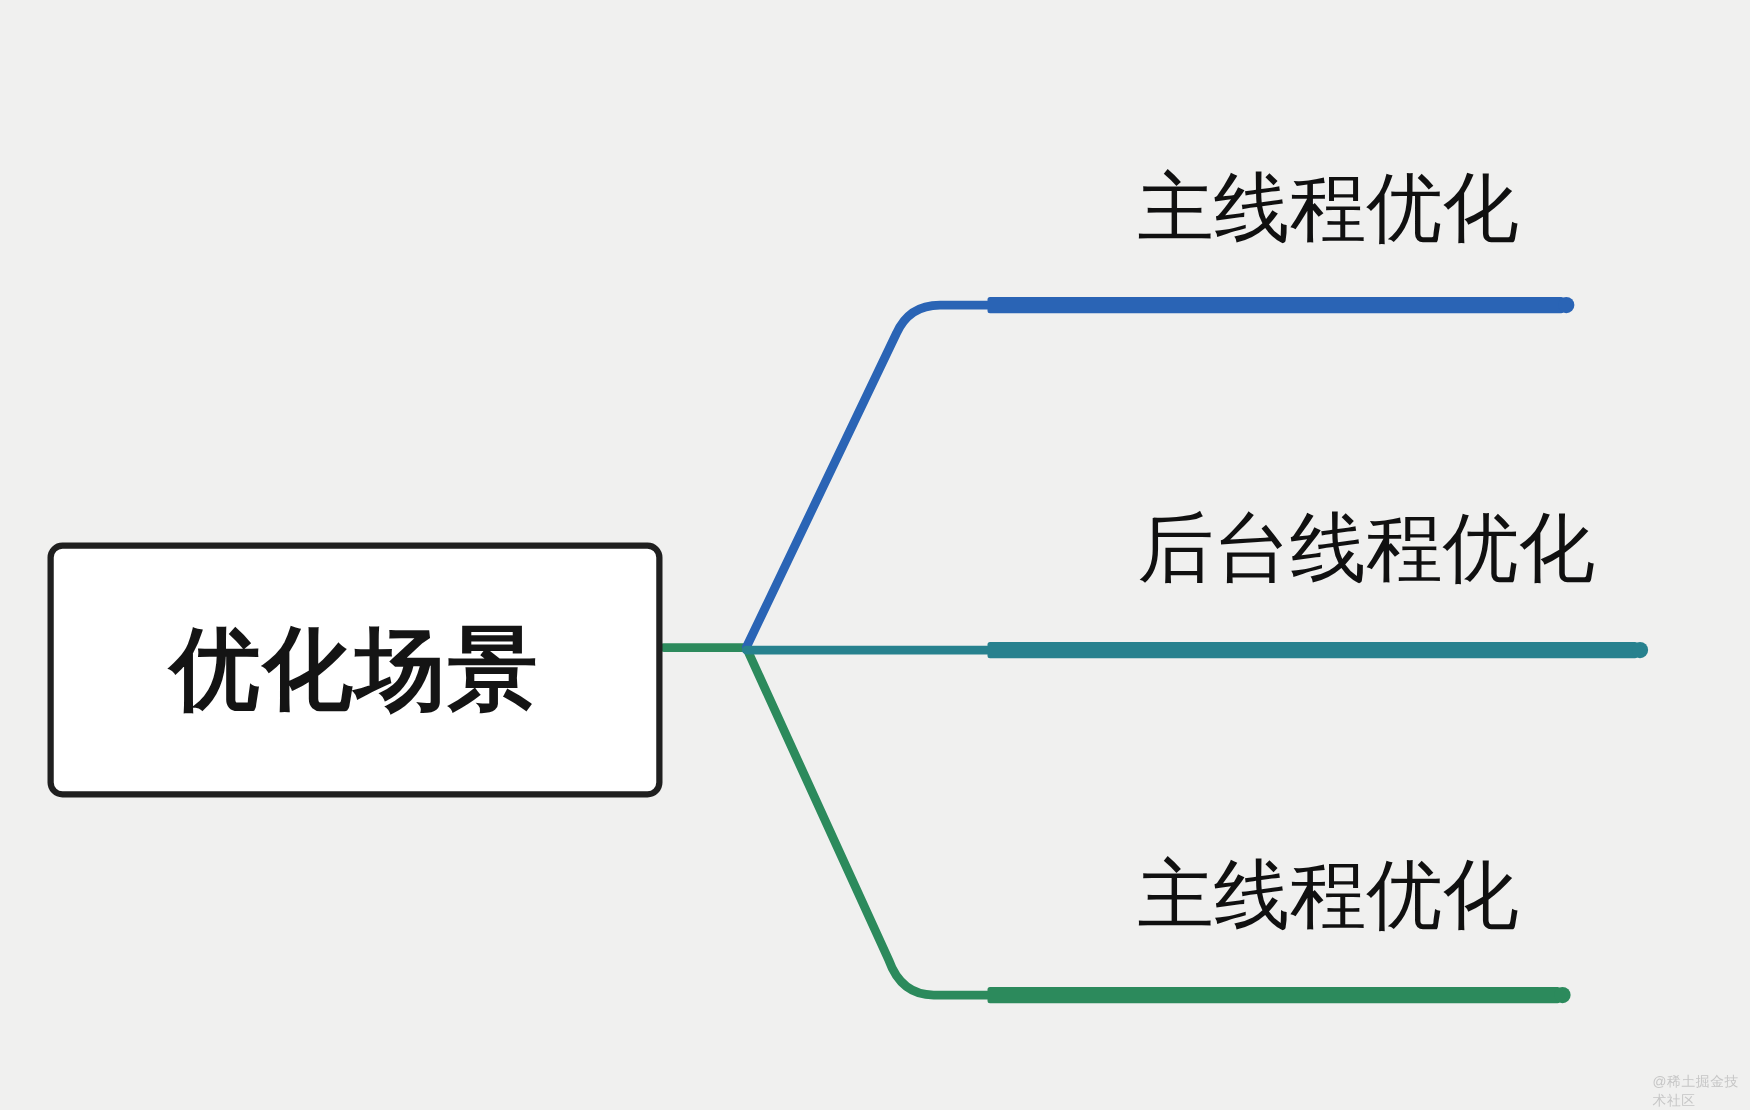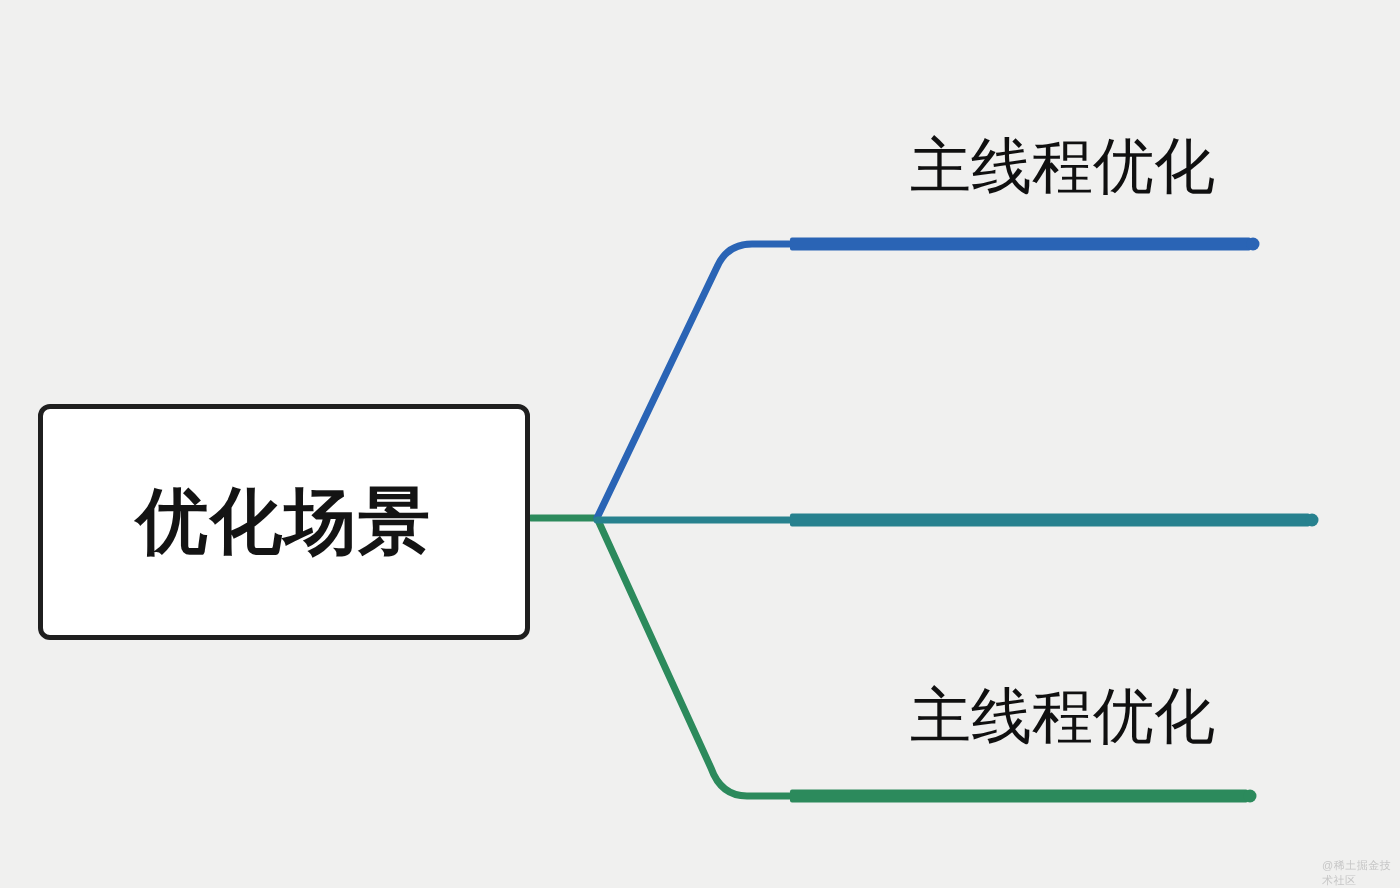--- a/index.html
+++ b/index.html
@@ -17,23 +17,23 @@
     position: absolute;
     left: 0;
     top: 0;
     width: 1400px;
     height: 888px;
     pointer-events: none;
   }
   .root-node {
     position: absolute;
     left: 38px;
-    top: 404px;
+    top: 434px;
     width: 492px;
-    height: 236px;
+    height: 204px;
     box-sizing: border-box;
     background: #ffffff;
     border: 5px solid #1f1f1f;
     border-radius: 12px;
     display: flex;
     align-items: center;
     justify-content: center;
     font-size: 72px;
     font-weight: 700;
     color: #141414;
@@ -86,18 +86,19 @@
     <g>
       <rect x="790" y="789.5" width="458" height="13" rx="2" fill="#2c8a5c"></rect>
       <circle cx="1250" cy="796" r="6.5" fill="#2c8a5c"></circle>
     </g>
   </svg>
 
   <div class="root-node" style="border-color: rgb(31, 31, 31);">优化场景</div>
 
   <div class="branch-label b1">主线程优化</div>
 
+  <div class="branch-label b2">后台线程优化</div>
 
   <div class="branch-label b3">主线程优化</div>
 
   <div class="watermark">@稀土掘金技术社区</div>
 
 </div>
 
 </body></html>

